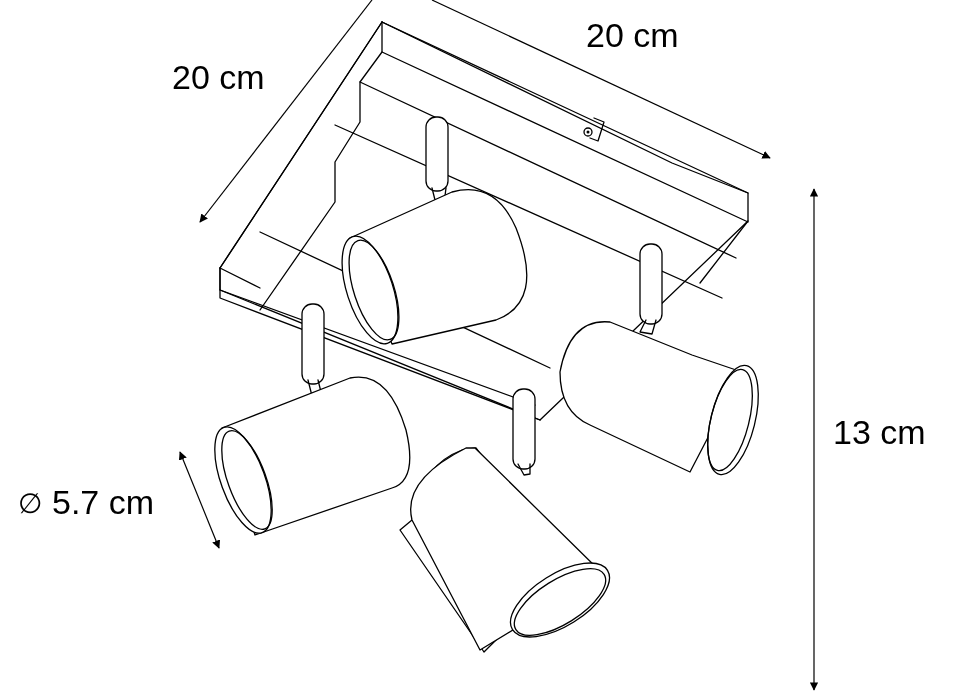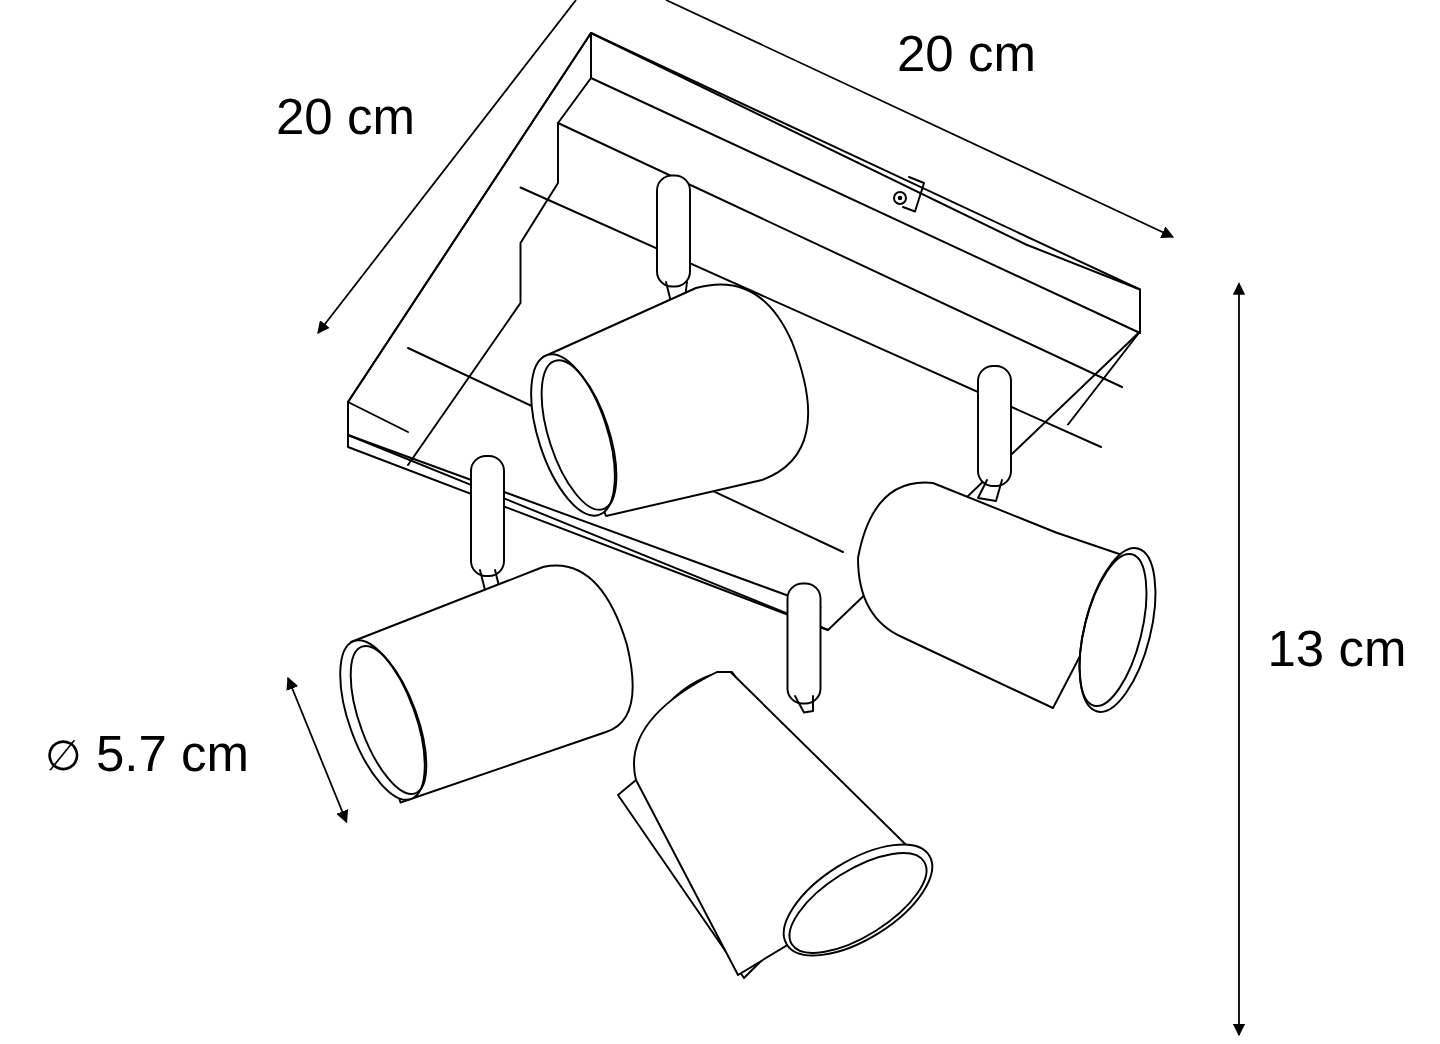--- a/index.html
+++ b/index.html
@@ -1,17 +1,17 @@
 <!DOCTYPE html>
 <html><head>
 <meta charset="utf-8">
 <style>
   html, body { margin: 0; padding: 0; background: #ffffff; }
   body { width: 960px; height: 696px; overflow: hidden; position: relative; font-family: "Liberation Sans", sans-serif; }
-  #stage { position: absolute; left: 12px; top: 0; width: 804px; height: 696px; }
+  #stage { position: absolute; left: 0; top: 0; width: 804px; height: 696px; }
   svg text { font-family: "Liberation Sans", sans-serif; fill: #000; }
   .ln { stroke: #000; stroke-width: 1.3; fill: none; stroke-linejoin: round; stroke-linecap: round; }
   .fw { stroke: #000; stroke-width: 1.3; fill: #fff; stroke-linejoin: round; }
   .dim { stroke: #000; stroke-width: 1.2; fill: none; }
 </style>
 </head>
 <body>
 
 <div id="stage">
 <svg width="960" height="696" viewBox="0 0 960 696" xmlns="http://www.w3.org/2000/svg">

